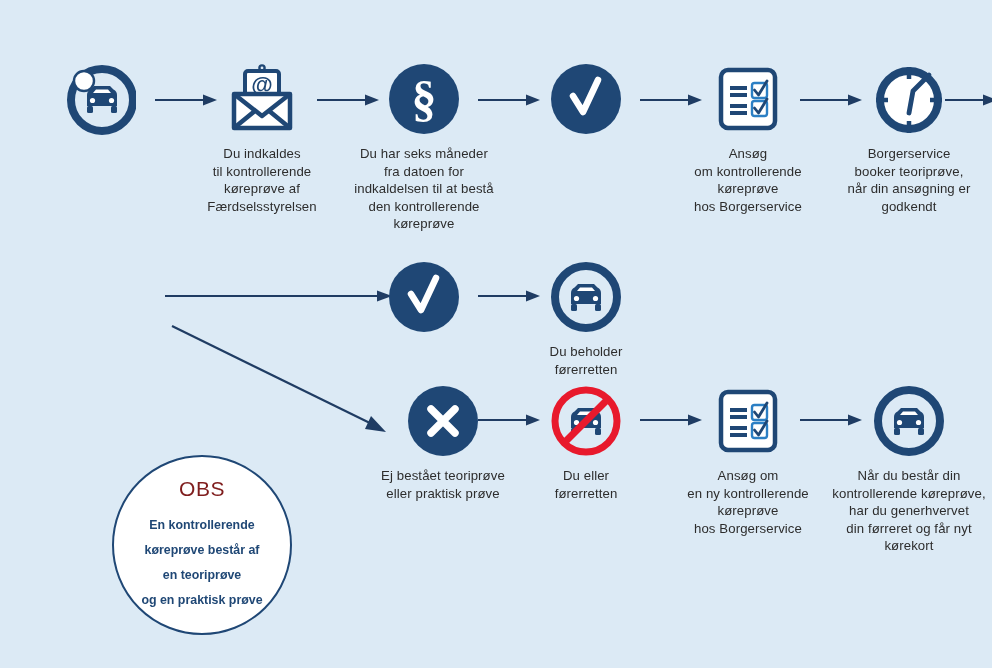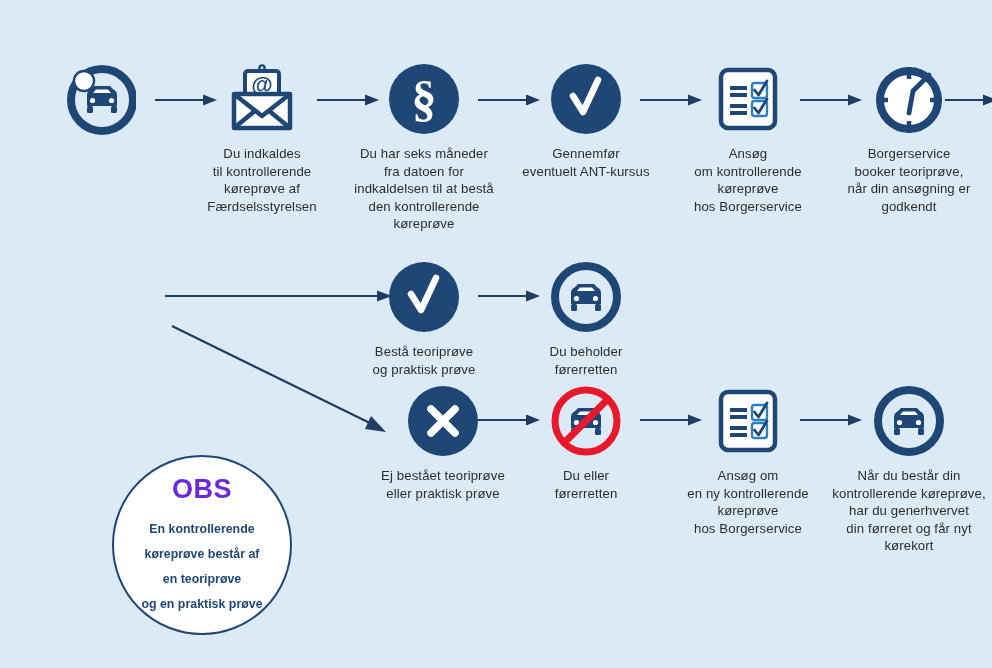--- a/index.html
+++ b/index.html
@@ -53,23 +53,23 @@
     background: #ffffff;
     border: 2px solid #1f4775;
     box-sizing: border-box;
     display: flex;
     flex-direction: column;
     align-items: center;
     justify-content: center;
     text-align: center;
   }
   .obs-title {
-    font-size: 27px;
-    font-weight: bold;
-    color: #6d28d9;
+    font-size: 21px;
+    font-weight: normal;
+    color: #7f1d1d;
     letter-spacing: 0.5px;
     margin-bottom: 12px;
   }
   .obs-body {
     font-size: 12.4px;
     font-weight: bold;
     line-height: 25px;
     color: #1f4775;
     white-space: pre-line;
   }
@@ -176,22 +176,20 @@
 køreprøve</div>
   </div>
 
   <div class="node" style="left:501px; top:60px;">
     <div class="icon-wrap">
       <svg width="74" height="74" viewBox="0 0 74 74">
         <circle cx="37" cy="37" r="35" fill="#1f4775"></circle>
         <path d="M24 34 L34 50 L49 18" fill="none" stroke="#ffffff" stroke-width="6.5" stroke-linecap="round" stroke-linejoin="round"></path>
       </svg>
     </div>
-    <div class="caption">Gennemfør
-eventuelt ANT-kursus</div>
   </div>
 
   <div class="node" style="left:663px; top:60px;">
     <div class="icon-wrap">
       <svg width="74" height="74" viewBox="0 0 74 74">
         <rect x="10" y="8" width="54" height="58" rx="7" fill="#ffffff" stroke="#1f4775" stroke-width="4.5"></rect>
         <line x1="19" y1="26" x2="36" y2="26" stroke="#1f4775" stroke-width="4"></line>
         <line x1="19" y1="33" x2="36" y2="33" stroke="#1f4775" stroke-width="4"></line>
         <rect x="41" y="21" width="15" height="15" rx="2.5" fill="#ffffff" stroke="#2b7fc4" stroke-width="2.4"></rect>
         <path d="M43.5 28 L47.5 33 L56 19" fill="none" stroke="#1f4775" stroke-width="2.8" stroke-linecap="round" stroke-linejoin="round"></path>
@@ -225,22 +223,20 @@
   </div>
 
 
   <div class="node" style="left:339px; top:258px;">
     <div class="icon-wrap">
       <svg width="74" height="74" viewBox="0 0 74 74">
         <circle cx="37" cy="37" r="35" fill="#1f4775"></circle>
         <path d="M24 34 L34 50 L49 18" fill="none" stroke="#ffffff" stroke-width="6.5" stroke-linecap="round" stroke-linejoin="round"></path>
       </svg>
     </div>
-    <div class="caption">Bestå teoriprøve
-og praktisk prøve</div>
   </div>
 
   <div class="node" style="left:501px; top:258px;">
     <div class="icon-wrap">
       <svg width="74" height="74" viewBox="0 0 74 74">
         <circle cx="37" cy="37" r="31" fill="none" stroke="#1f4775" stroke-width="8"></circle>
         <path d="M22 44 L22 33 Q22 29 25.5 27.5 L29 24 L45 24 L48.5 27.5 Q52 29 52 33 L52 44 Z" fill="#1f4775"></path>
         <rect x="22" y="44" width="6" height="7" rx="1.5" fill="#1f4775"></rect>
         <rect x="46" y="44" width="6" height="7" rx="1.5" fill="#1f4775"></rect>
         <path d="M28 31 L31 27.5 L43 27.5 L46 31 Z" fill="#ffffff"></path>

